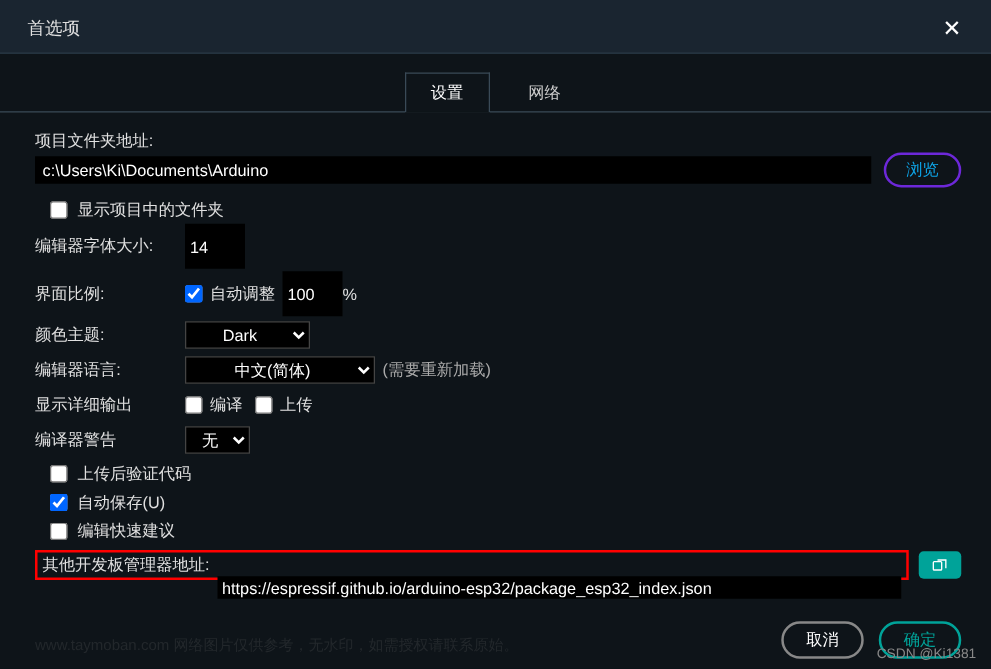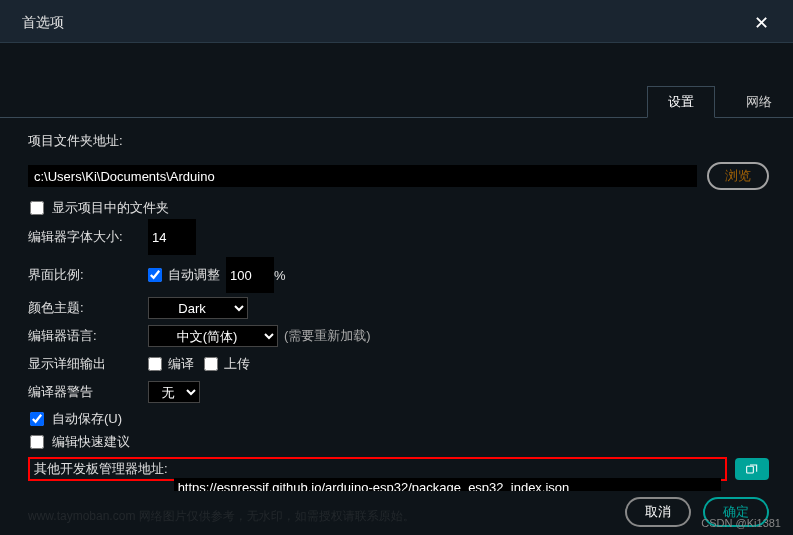--- a/index.html
+++ b/index.html
@@ -25,25 +25,24 @@
   justify-content: space-between;
   align-items: center;
   padding: 10px 18px 6px 22px;
   background: #1a2530;
   border-bottom: 1px solid #2a3a47;
 }
 .titlebar-title { font-size: 14px; font-weight: 400; }
 .close-btn { color: #fff; font-size: 18px; cursor: pointer; padding: 2px 6px; }
 .tabs {
   display: flex;
-  justify-content: flex-end;
+  justify-content: center;
   gap: 10px;
   padding-top: 14px;
   border-bottom: 1px solid #3a4a57;
-  margin-top: 28px;
 }
 .tab {
   padding: 6px 20px;
   cursor: pointer;
   color: #CCCCCC;
   border: 1px solid transparent;
   border-bottom: none;
   position: relative;
   top: 1px;
 }
@@ -51,56 +50,56 @@
   border: 1px solid #3a4a57;
   border-bottom: 1px solid #0e1419;
   background: #0e1419;
   color: #fff;
 }
 .content {
   padding: 14px 24px 0 28px;
   flex: 1;
   overflow: hidden;
 }
-.label-block { display: block; margin-bottom: 12px; }
+.label-block { display: block; margin-bottom: 0; }
 .path-row { display: flex; gap: 10px; align-items: center; margin-bottom: 6px; }
 .path-input {
   flex: 1;
   background: #000;
   color: #fff;
   border: none;
   padding: 4px 6px;
   height: 22px;
   font-size: 13px;
 }
 .btn-browse {
   background: transparent;
-  color: #a16207;
-  border: 2px solid #a3a3a3;
+  color: #0ea5e9;
+  border: 2px solid #6d28d9;
   border-radius: 16px;
   padding: 3px 16px;
   font-size: 13px;
   cursor: pointer;
 }
 .form-row { display: flex; align-items: center; min-height: 26px; margin-bottom: 2px; }
 .form-label { width: 120px; flex-shrink: 0; }
 .chk { width: 14px; height: 14px; accent-color: #0066ff; margin-right: 4px; vertical-align: middle; }
 .num-input {
   background: #000; color: #fff; border: none; width: 48px; height: 36px;
   padding: 2px 4px; font-size: 13px;
 }
 select {
   background: #000; color: #fff; border: 1px solid #444;
   height: 22px; font-size: 13px; padding: 1px 2px; text-align: center;
 }
 .select-theme { width: 100px; }
-.select-lang { width: 130px; }
+.select-lang { width: 152px; }
 .select-warn { width: 52px; }
 .note { color: #aaa; margin-left: 6px; }
-.check-line { display: flex; align-items: center; min-height: 23px; margin-left: 2px; }
+.check-line { display: flex; align-items: center; min-height: 23px; margin-left: 12px; }
 .check-line label { display: flex; align-items: center; gap: 4px; }
 .urls-row {
   display: flex; align-items: center; gap: 8px; margin-top: 4px;
 }
 .urls-box {
   flex: 1;
   border: 2px solid #ff0000;
   display: flex;
   align-items: center;
   padding: 1px 4px 1px 2px;
@@ -231,20 +230,26 @@
       </label>
     </div>
 
     <div class="form-row">
       <span class="form-label">编译器警告</span>
       <select class="select-warn">
         <option>无</option>
       </select>
     </div>
 
+    <div class="check-line">
+      <label>
+        <input type="checkbox" class="chk" style="">
+        <span>上传后验证代码</span>
+      </label>
+    </div>
     <div class="check-line">
       <label>
         <input type="checkbox" class="chk" checked="" style="">
         <span>自动保存(U)</span>
       </label>
     </div>
     <div class="check-line">
       <label>
         <input type="checkbox" class="chk" style="">
         <span>编辑快速建议</span>

